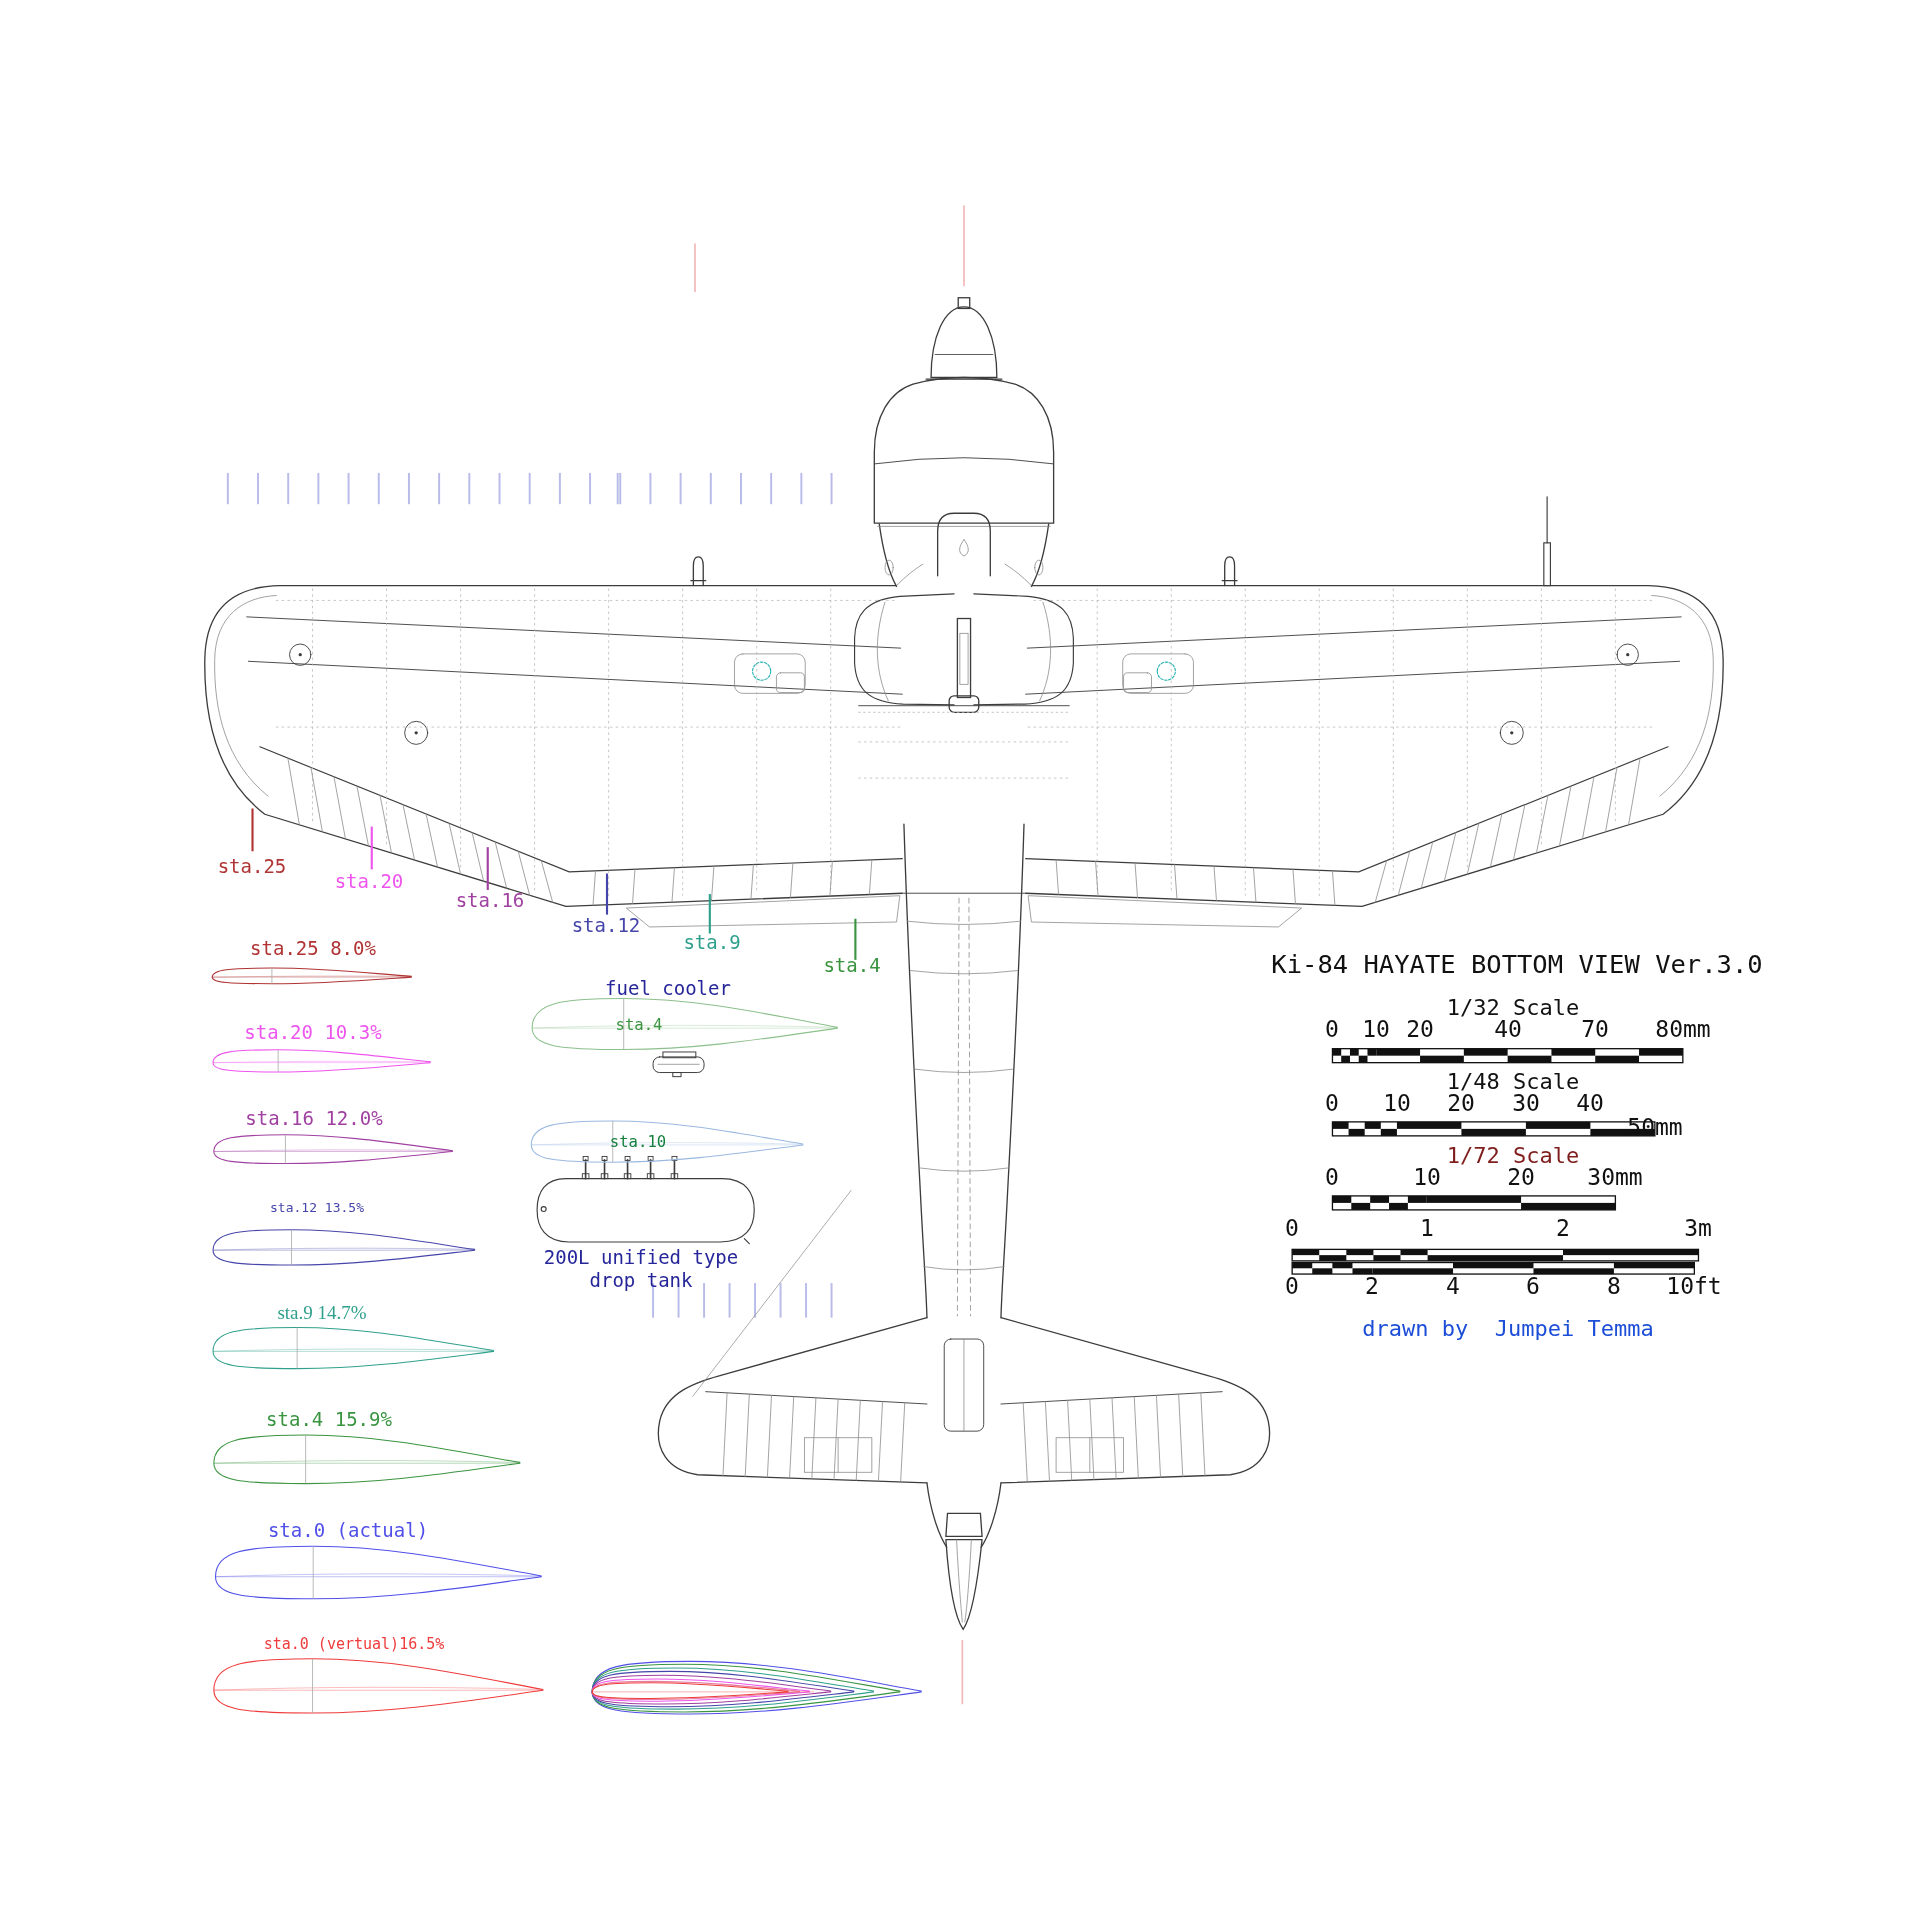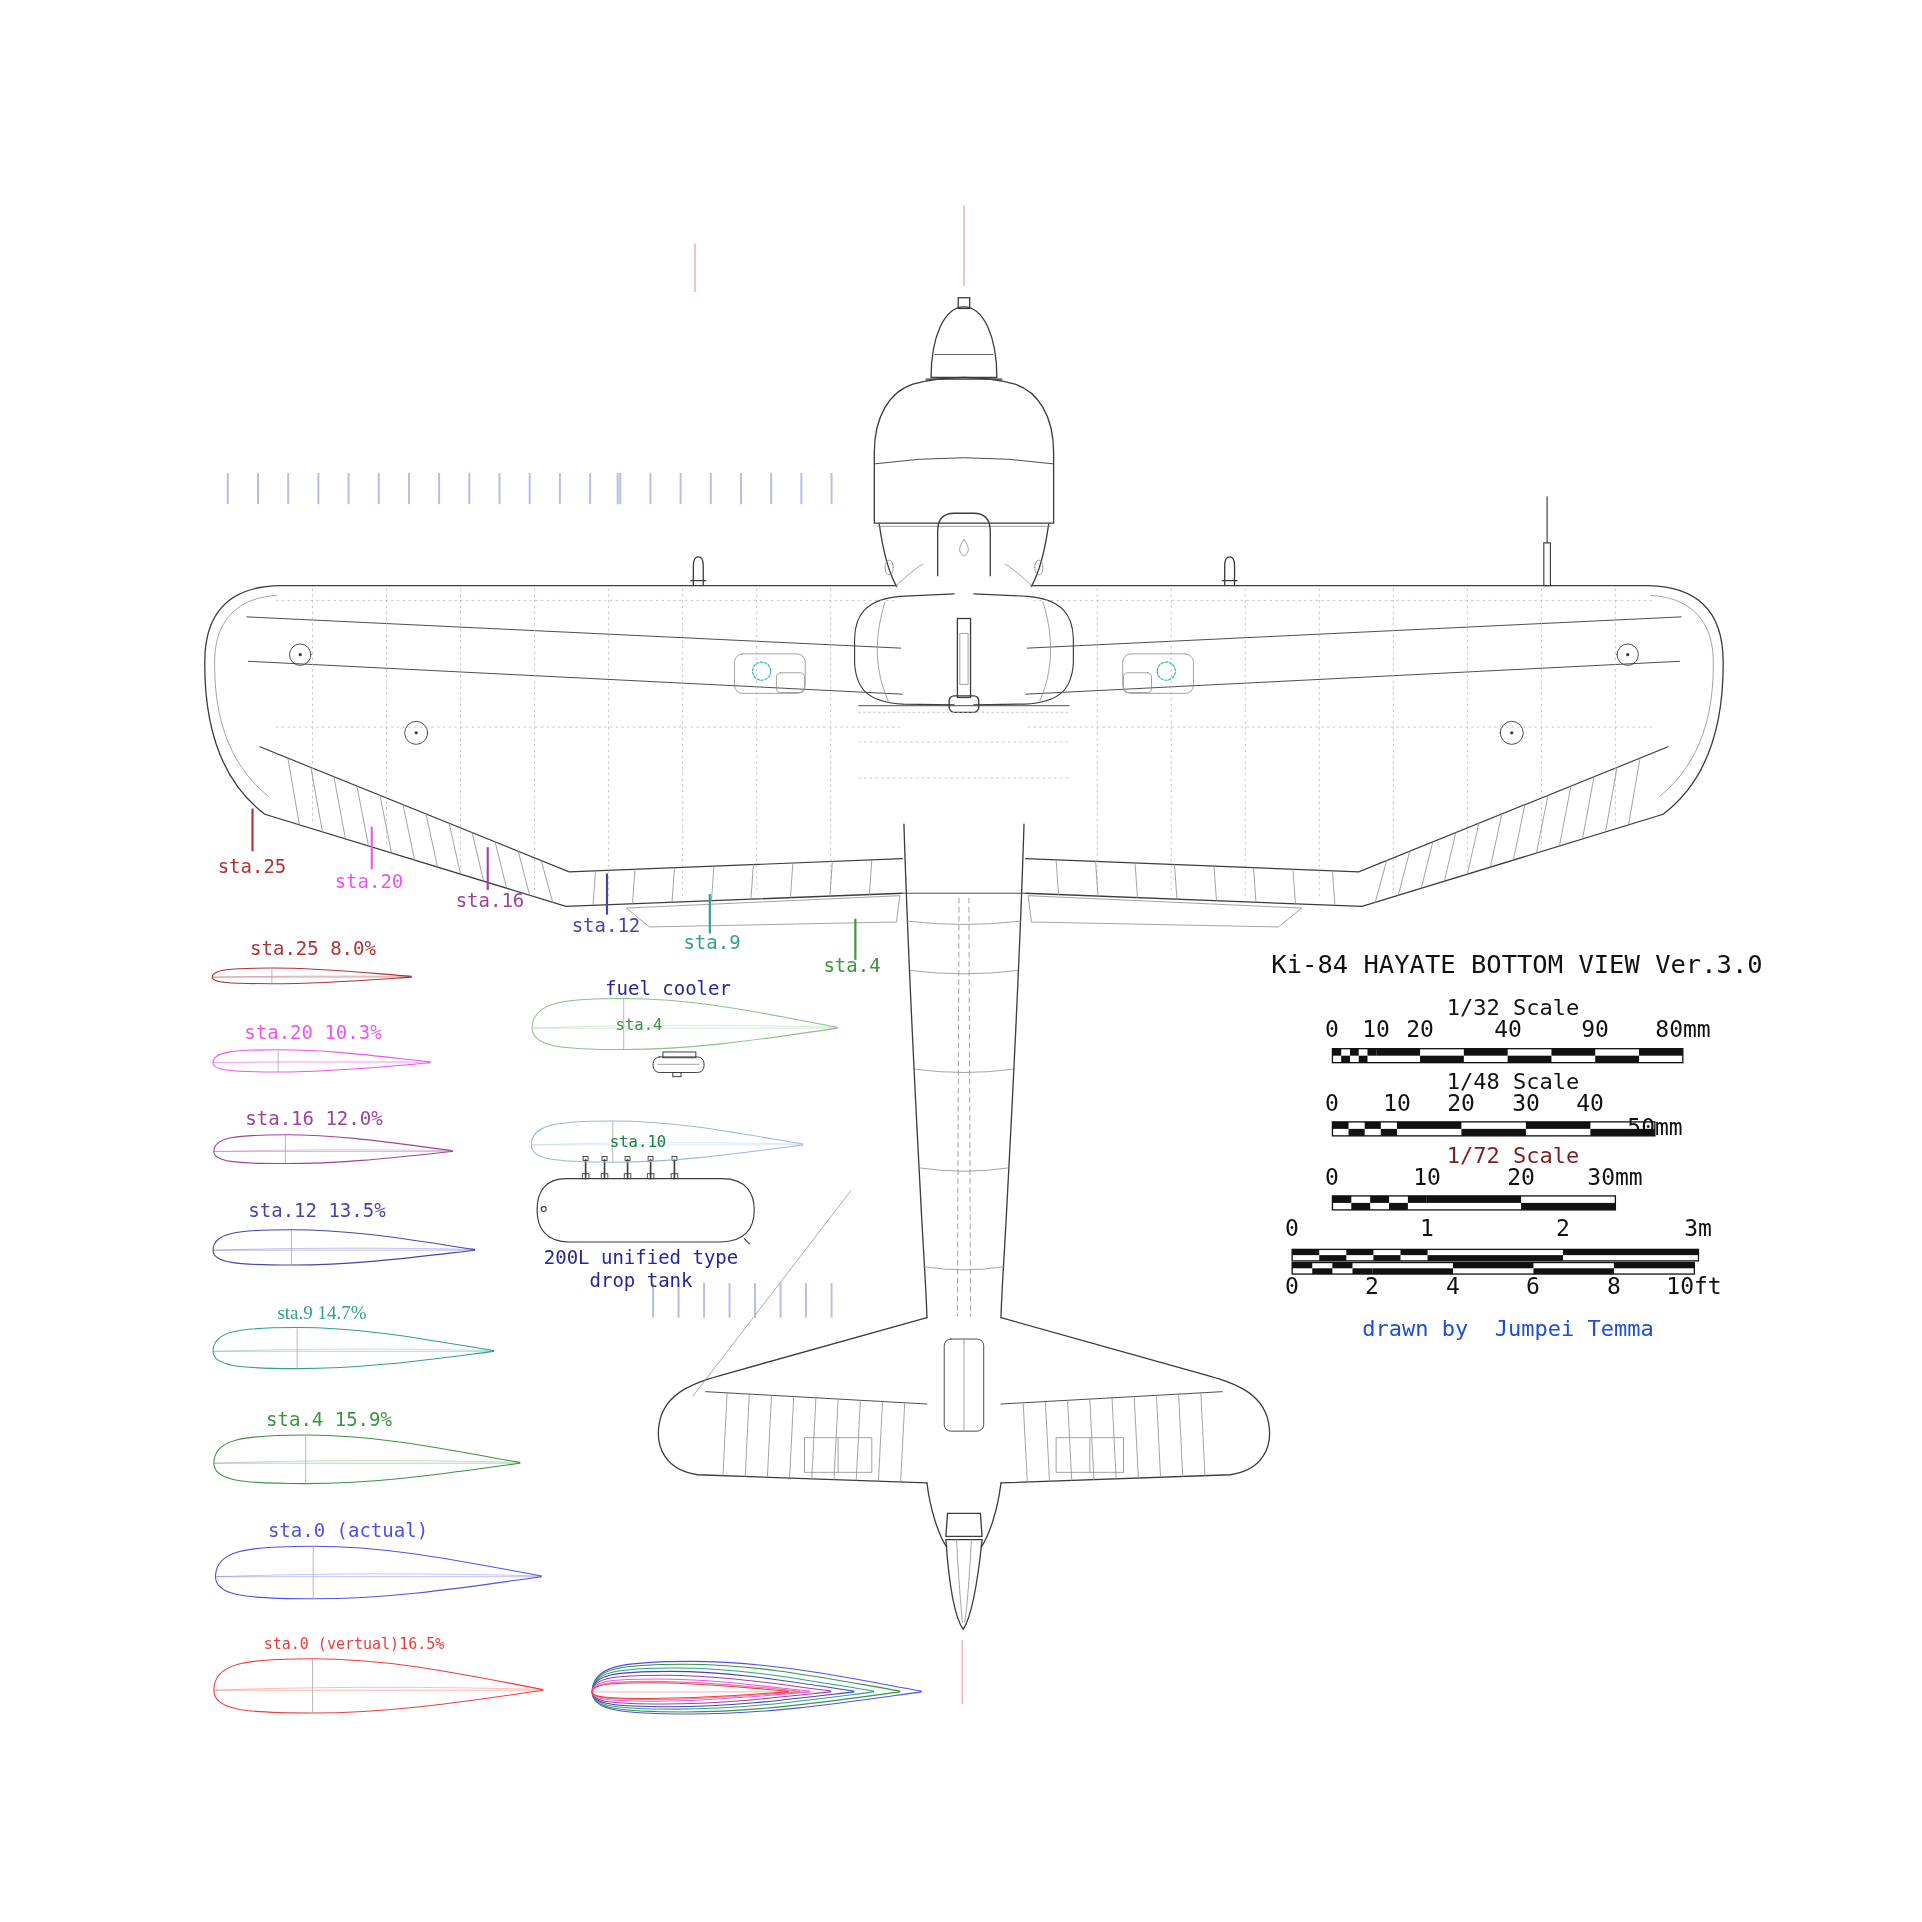--- a/index.html
+++ b/index.html
@@ -399,35 +399,35 @@
 
 <div class="t" style="left: 252px; top: 857px; font-size: 19px; color: rgb(176, 52, 52);">sta.25</div>
 <div class="t" style="left: 369px; top: 872px; font-size: 19px; color: rgb(238, 85, 238);">sta.20</div>
 <div class="t" style="left: 490px; top: 891px; font-size: 19px; color: rgb(160, 64, 160);">sta.16</div>
 <div class="t" style="left: 606px; top: 916px; font-size: 19px; color: rgb(69, 69, 170);">sta.12</div>
 <div class="t" style="left: 712px; top: 933px; font-size: 19px; color: rgb(47, 160, 140);">sta.9</div>
 <div class="t" style="left: 852px; top: 956px; font-size: 19px; color: rgb(58, 148, 64);">sta.4</div>
 <div class="t" style="left: 313px; top: 939px; font-size: 19px; color: rgb(176, 52, 52);">sta.25 8.0%</div>
 <div class="t" style="left: 313px; top: 1023px; font-size: 19px; color: rgb(238, 85, 238);">sta.20 10.3%</div>
 <div class="t" style="left: 314px; top: 1109px; font-size: 19px; color: rgb(160, 64, 160);">sta.16 12.0%</div>
-<div class="t" style="left: 317px; top: 1201px; font-size: 19px; color: rgb(69, 69, 170);">sta.12 13.5%</div>
+<div class="t" style="left: 317px; top: 1201px; font-size: 13px; color: rgb(69, 69, 170);">sta.12 13.5%</div>
 <div class="t" style="left: 322px; top: 1303px; font-size: 19px; color: rgb(47, 160, 140); font-family: Liberation Serif, serif;">sta.9 14.7%</div>
 <div class="t" style="left: 329px; top: 1410px; font-size: 19px; color: rgb(58, 148, 64);">sta.4 15.9%</div>
 <div class="t" style="left: 348px; top: 1521px; font-size: 19px; color: rgb(80, 80, 232);">sta.0 (actual)</div>
 <div class="t" style="left: 354px; top: 1637px; font-size: 15px; color: rgb(239, 59, 59);">sta.0 (vertual)16.5%</div>
 <div class="t" style="left: 668px; top: 979px; font-size: 19px; color: rgb(38, 38, 154);">fuel cooler</div>
 <div class="t" style="left: 639px; top: 1018px; font-size: 15.6px; color: rgb(58, 148, 64);">sta.4</div>
 <div class="t" style="left: 638px; top: 1135px; font-size: 15.6px; color: #15803d;">sta.10</div>
 <div class="t" style="left: 641px; top: 1248px; font-size: 19px; color: rgb(38, 38, 154);">200L unified type</div>
 <div class="t" style="left: 641px; top: 1271px; font-size: 19px; color: rgb(38, 38, 154);">drop tank</div>
 <div class="t" style="left: 1332px; top: 1018px; font-size: 23px; color: rgb(17, 17, 17);">0</div>
 <div class="t" style="left: 1376px; top: 1018px; font-size: 23px; color: rgb(17, 17, 17);">10</div>
 <div class="t" style="left: 1420px; top: 1018px; font-size: 23px; color: rgb(17, 17, 17);">20</div>
 <div class="t" style="left: 1508px; top: 1018px; font-size: 23px; color: rgb(17, 17, 17);">40</div>
-<div class="t" style="left: 1595px; top: 1018px; font-size: 23px; color: rgb(17, 17, 17);">90</div>
+<div class="t" style="left: 1595px; top: 1018px; font-size: 23px; color: rgb(17, 17, 17);">70</div>
 <div class="t" style="left: 1683px; top: 1018px; font-size: 23px; color: rgb(17, 17, 17);">80mm</div>
 <div class="t" style="left: 1513px; top: 997px; font-size: 22px; color: rgb(17, 17, 17);">1/32 Scale</div>
 <div class="t" style="left: 1332px; top: 1092px; font-size: 23px; color: rgb(17, 17, 17);">0</div>
 <div class="t" style="left: 1397px; top: 1092px; font-size: 23px; color: rgb(17, 17, 17);">10</div>
 <div class="t" style="left: 1461px; top: 1092px; font-size: 23px; color: rgb(17, 17, 17);">20</div>
 <div class="t" style="left: 1526px; top: 1092px; font-size: 23px; color: rgb(17, 17, 17);">30</div>
 <div class="t" style="left: 1590px; top: 1092px; font-size: 23px; color: rgb(17, 17, 17);">40</div>
 <div class="t" style="left: 1655px; top: 1092px; font-size: 23px; color: rgb(17, 17, 17); margin-top: 24px;">50mm</div>
 <div class="t" style="left: 1513px; top: 1071px; font-size: 22px; color: rgb(17, 17, 17);">1/48 Scale</div>
 <div class="t" style="left: 1332px; top: 1166px; font-size: 23px; color: rgb(17, 17, 17);">0</div>

